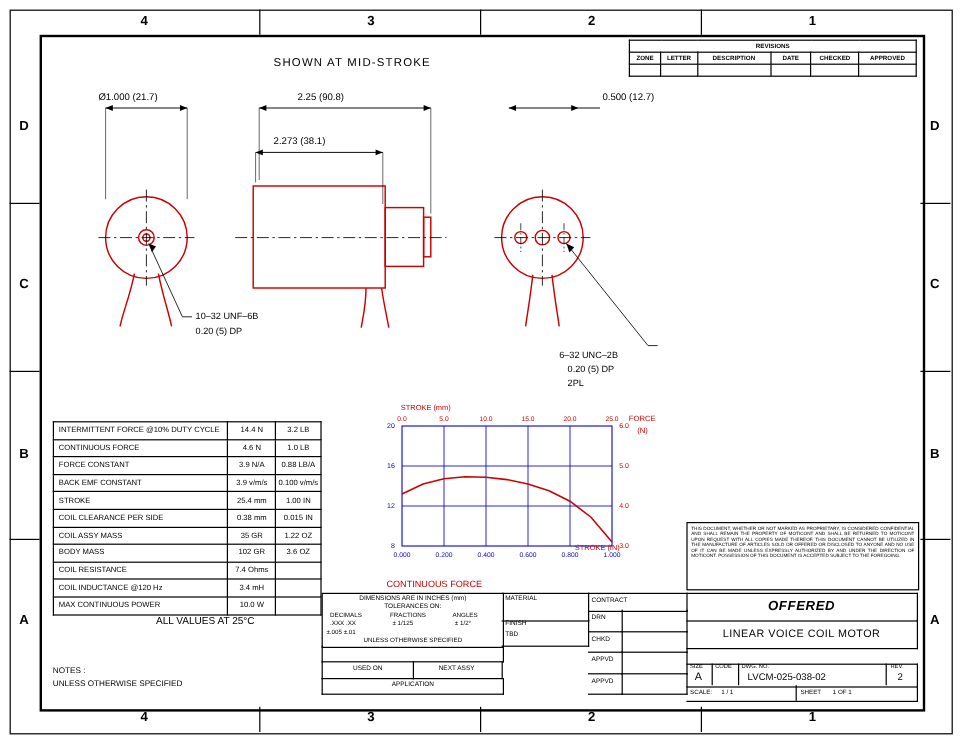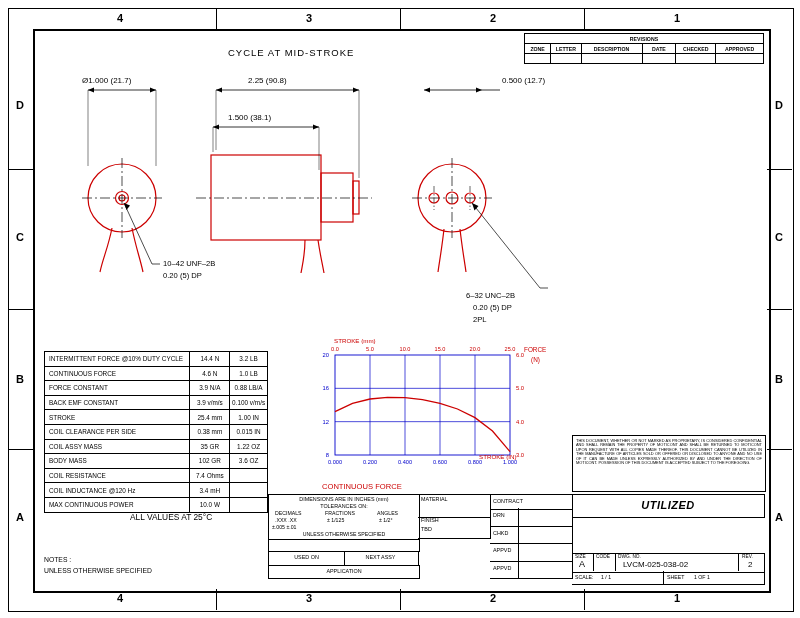--- a/index.html
+++ b/index.html
@@ -61,21 +61,21 @@
   <div class="txt zone" style="left:16px;top:99px;">D</div>
   <div class="txt zone" style="left:16px;top:231px;">C</div>
   <div class="txt zone" style="left:16px;top:373px;">B</div>
   <div class="txt zone" style="left:16px;top:511px;">A</div>
 
   <div class="txt zone" style="left:775px;top:99px;">D</div>
   <div class="txt zone" style="left:775px;top:231px;">C</div>
   <div class="txt zone" style="left:775px;top:373px;">B</div>
   <div class="txt zone" style="left:775px;top:511px;">A</div>
 
-  <div class="txt" style="left:228px;top:47px;font-size:9.5px;letter-spacing:1px;">CYCLE AT MID-STROKE</div>
+  <div class="txt" style="left:228px;top:47px;font-size:9.5px;letter-spacing:1px;">SHOWN AT MID-STROKE</div>
 
   <table class="rev" style="left:524px;top:33px;width:240px;">
     <tbody>
         <tr>
           <th colspan="6">REVISIONS</th>
         </tr>
     <tr>
       <th style="width:26px">ZONE</th>
       <th style="width:30px">LETTER</th>
       <th style="width:62px">DESCRIPTION</th>
@@ -111,21 +111,21 @@
     <polygon points="88,90 94,87.6 94,92.4" fill="#000"></polygon>
     <polygon points="156,90 150,87.6 150,92.4" fill="#000"></polygon>
     <line x1="88" y1="90" x2="88" y2="166" stroke="#000" stroke-width="0.5"></line>
     <line x1="156" y1="90" x2="156" y2="166" stroke="#000" stroke-width="0.5"></line>
 
     <line x1="124" y1="203" x2="152" y2="264" stroke="#000" stroke-width="0.7"></line>
     <polygon points="124,203 126.5,210 130,205.5" fill="#000"></polygon>
     <line x1="152" y1="264" x2="160" y2="264" stroke="#000" stroke-width="0.7"></line>
   </svg>
   <div class="txt" style="left:82px;top:76px;font-size:8px;">Ø1.000  (21.7)</div>
-  <div class="txt" style="left:163px;top:259px;font-size:7.6px;">10–42 UNF–2B</div>
+  <div class="txt" style="left:163px;top:259px;font-size:7.6px;">10–32 UNF–6B</div>
   <div class="txt" style="left:163px;top:271px;font-size:7.6px;">0.20 (5) DP</div>
 
   <svg style="left:0;top:0;width:800px;height:618px;">
 
     <rect x="211" y="155" width="110" height="85" fill="none" stroke="#cc0000" stroke-width="1.2"></rect>
 
     <rect x="321" y="173" width="32" height="49" fill="none" stroke="#cc0000" stroke-width="1.2"></rect>
 
     <rect x="353" y="181" width="6" height="33" fill="none" stroke="#cc0000" stroke-width="1.2"></rect>
 
@@ -140,21 +140,21 @@
     <line x1="216" y1="90" x2="216" y2="150" stroke="#000" stroke-width="0.5"></line>
     <line x1="359" y1="90" x2="359" y2="178" stroke="#000" stroke-width="0.5"></line>
 
     <line x1="213" y1="127" x2="319" y2="127" stroke="#000" stroke-width="0.8"></line>
     <polygon points="213,127 219,124.6 219,129.4" fill="#000"></polygon>
     <polygon points="319,127 313,124.6 313,129.4" fill="#000"></polygon>
     <line x1="213" y1="127" x2="213" y2="152" stroke="#000" stroke-width="0.5"></line>
     <line x1="319" y1="127" x2="319" y2="170" stroke="#000" stroke-width="0.5"></line>
   </svg>
   <div class="txt" style="left:248px;top:76px;font-size:8px;">2.25  (90.8)</div>
-  <div class="txt" style="left:228px;top:113px;font-size:8px;">1.500  (38.1)</div>
+  <div class="txt" style="left:228px;top:113px;font-size:8px;">2.273  (38.1)</div>
 
   <svg style="left:0;top:0;width:800px;height:618px;">
     <circle cx="452" cy="198" r="34" fill="none" stroke="#cc0000" stroke-width="1.2"></circle>
     <circle cx="452" cy="198" r="6" fill="none" stroke="#cc0000" stroke-width="1.2"></circle>
     <circle cx="434" cy="198" r="5" fill="none" stroke="#cc0000" stroke-width="1.2"></circle>
     <circle cx="470" cy="198" r="5" fill="none" stroke="#cc0000" stroke-width="1.2"></circle>
     <line x1="412" y1="198" x2="492" y2="198" stroke="#000" stroke-width="0.7" stroke-dasharray="10,3,2,3"></line>
     <line x1="452" y1="158" x2="452" y2="238" stroke="#000" stroke-width="0.7" stroke-dasharray="10,3,2,3"></line>
     <line x1="434" y1="186" x2="434" y2="210" stroke="#000" stroke-width="0.6" stroke-dasharray="6,2,1.5,2"></line>
     <line x1="470" y1="186" x2="470" y2="210" stroke="#000" stroke-width="0.6" stroke-dasharray="6,2,1.5,2"></line>
@@ -329,21 +329,24 @@
   <div class="abs" style="left:490px;top:543px;width:28px;height:17.5px;border:1px solid #000;border-left:none;border-top:none;">
     <div class="txt" style="left:3px;top:4px;font-size:5.4px;">APPVD</div>
   </div>
   <div class="abs" style="left:518px;top:543px;width:54px;height:17.5px;border:1px solid #000;border-left:none;border-top:none;"></div>
   <div class="abs" style="left:490px;top:560.5px;width:28px;height:17.5px;border:1px solid #000;border-left:none;border-top:none;">
     <div class="txt" style="left:3px;top:4px;font-size:5.4px;">APPVD</div>
   </div>
   <div class="abs" style="left:518px;top:560.5px;width:54px;height:17.5px;border:1px solid #000;border-left:none;border-top:none;"></div>
 
   <div class="abs" style="left:572px;top:494px;width:192px;height:22px;border:1px solid #000;border-left:none;">
-    <div class="txt ctr" style="left:0;top:4px;width:192px;font-size:11px;font-weight:bold;font-style:italic;letter-spacing:0.5px;">UTILIZED</div>
+    <div class="txt ctr" style="left:0;top:4px;width:192px;font-size:11px;font-weight:bold;font-style:italic;letter-spacing:0.5px;">OFFERED</div>
+  </div>
+  <div class="abs" style="left:572px;top:516px;width:192px;height:24px;border:1px solid #000;border-left:none;border-top:none;">
+    <div class="txt ctr" style="left:0;top:7px;width:192px;font-size:9px;letter-spacing:0.4px;">LINEAR VOICE COIL MOTOR</div>
   </div>
 
   <div class="abs" style="left:572px;top:553px;width:192px;height:18px;border:1px solid #000;border-left:none;"></div>
   <div class="ln" style="left:593px;top:553px;width:1px;height:18px;"></div>
   <div class="ln" style="left:615px;top:553px;width:1px;height:18px;"></div>
   <div class="ln" style="left:738px;top:553px;width:1px;height:18px;"></div>
   <div class="txt" style="left:575px;top:554px;font-size:4.8px;">SIZE</div>
   <div class="txt" style="left:579px;top:559px;font-size:9px;">A</div>
   <div class="txt" style="left:596px;top:554px;font-size:4.8px;">CODE</div>
   <div class="txt" style="left:618px;top:554px;font-size:4.8px;">DWG. NO.</div>

